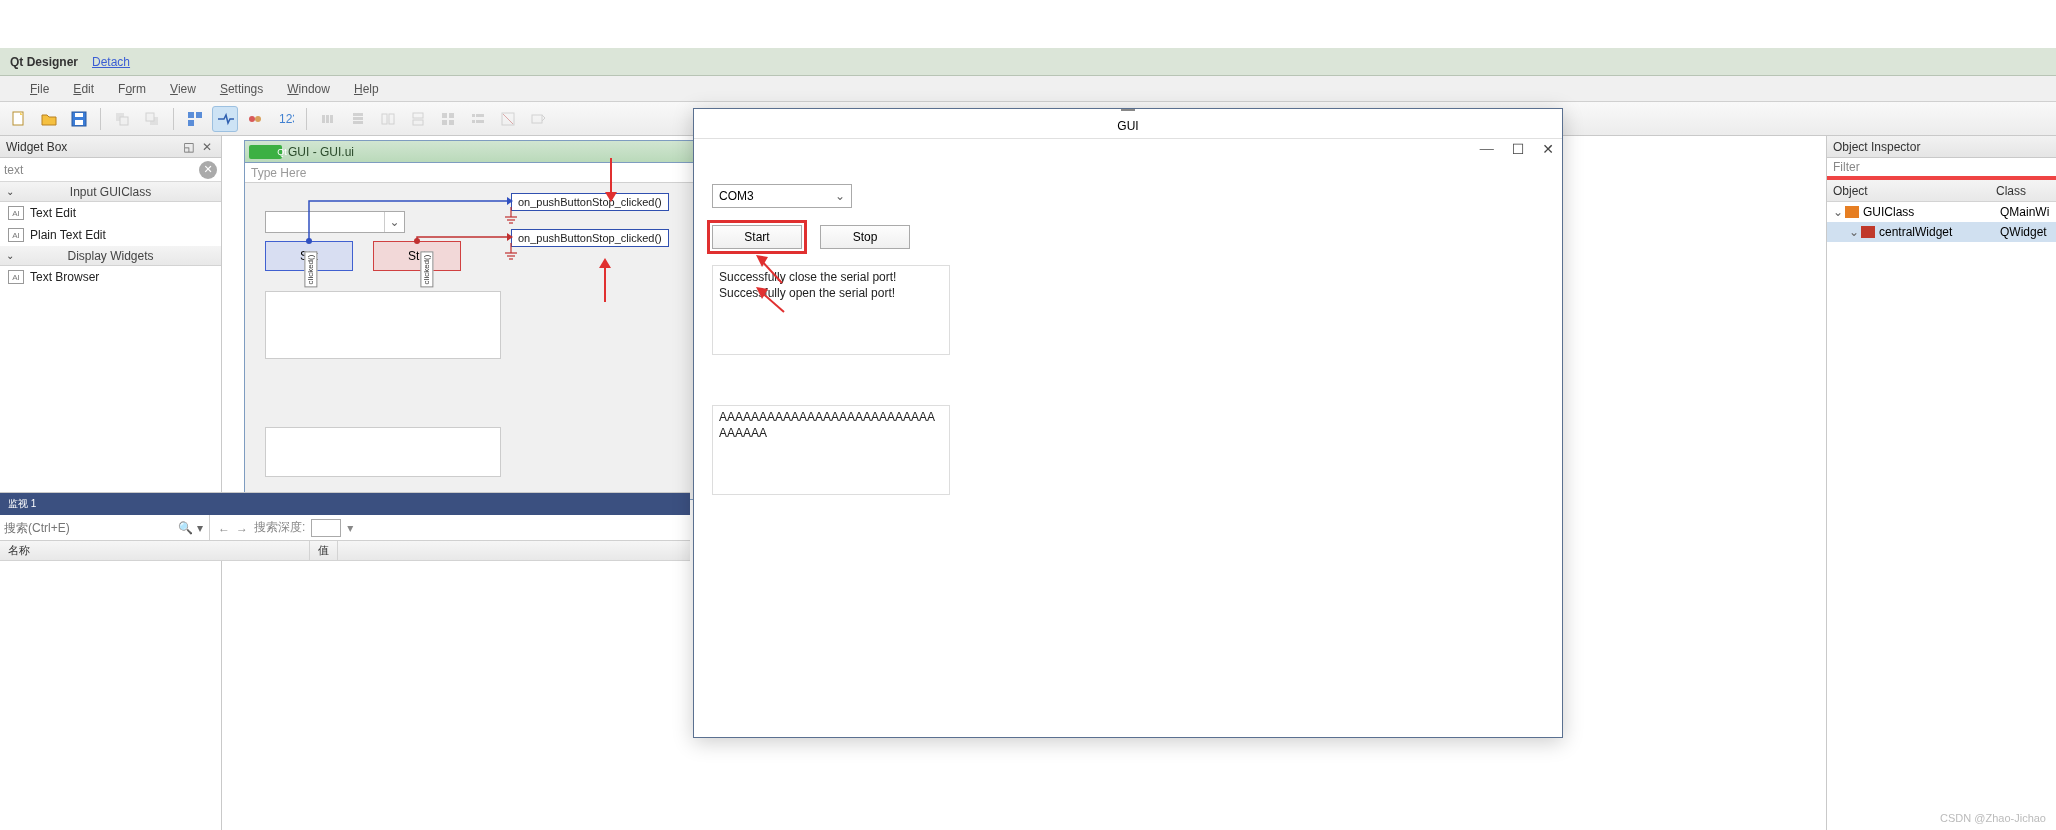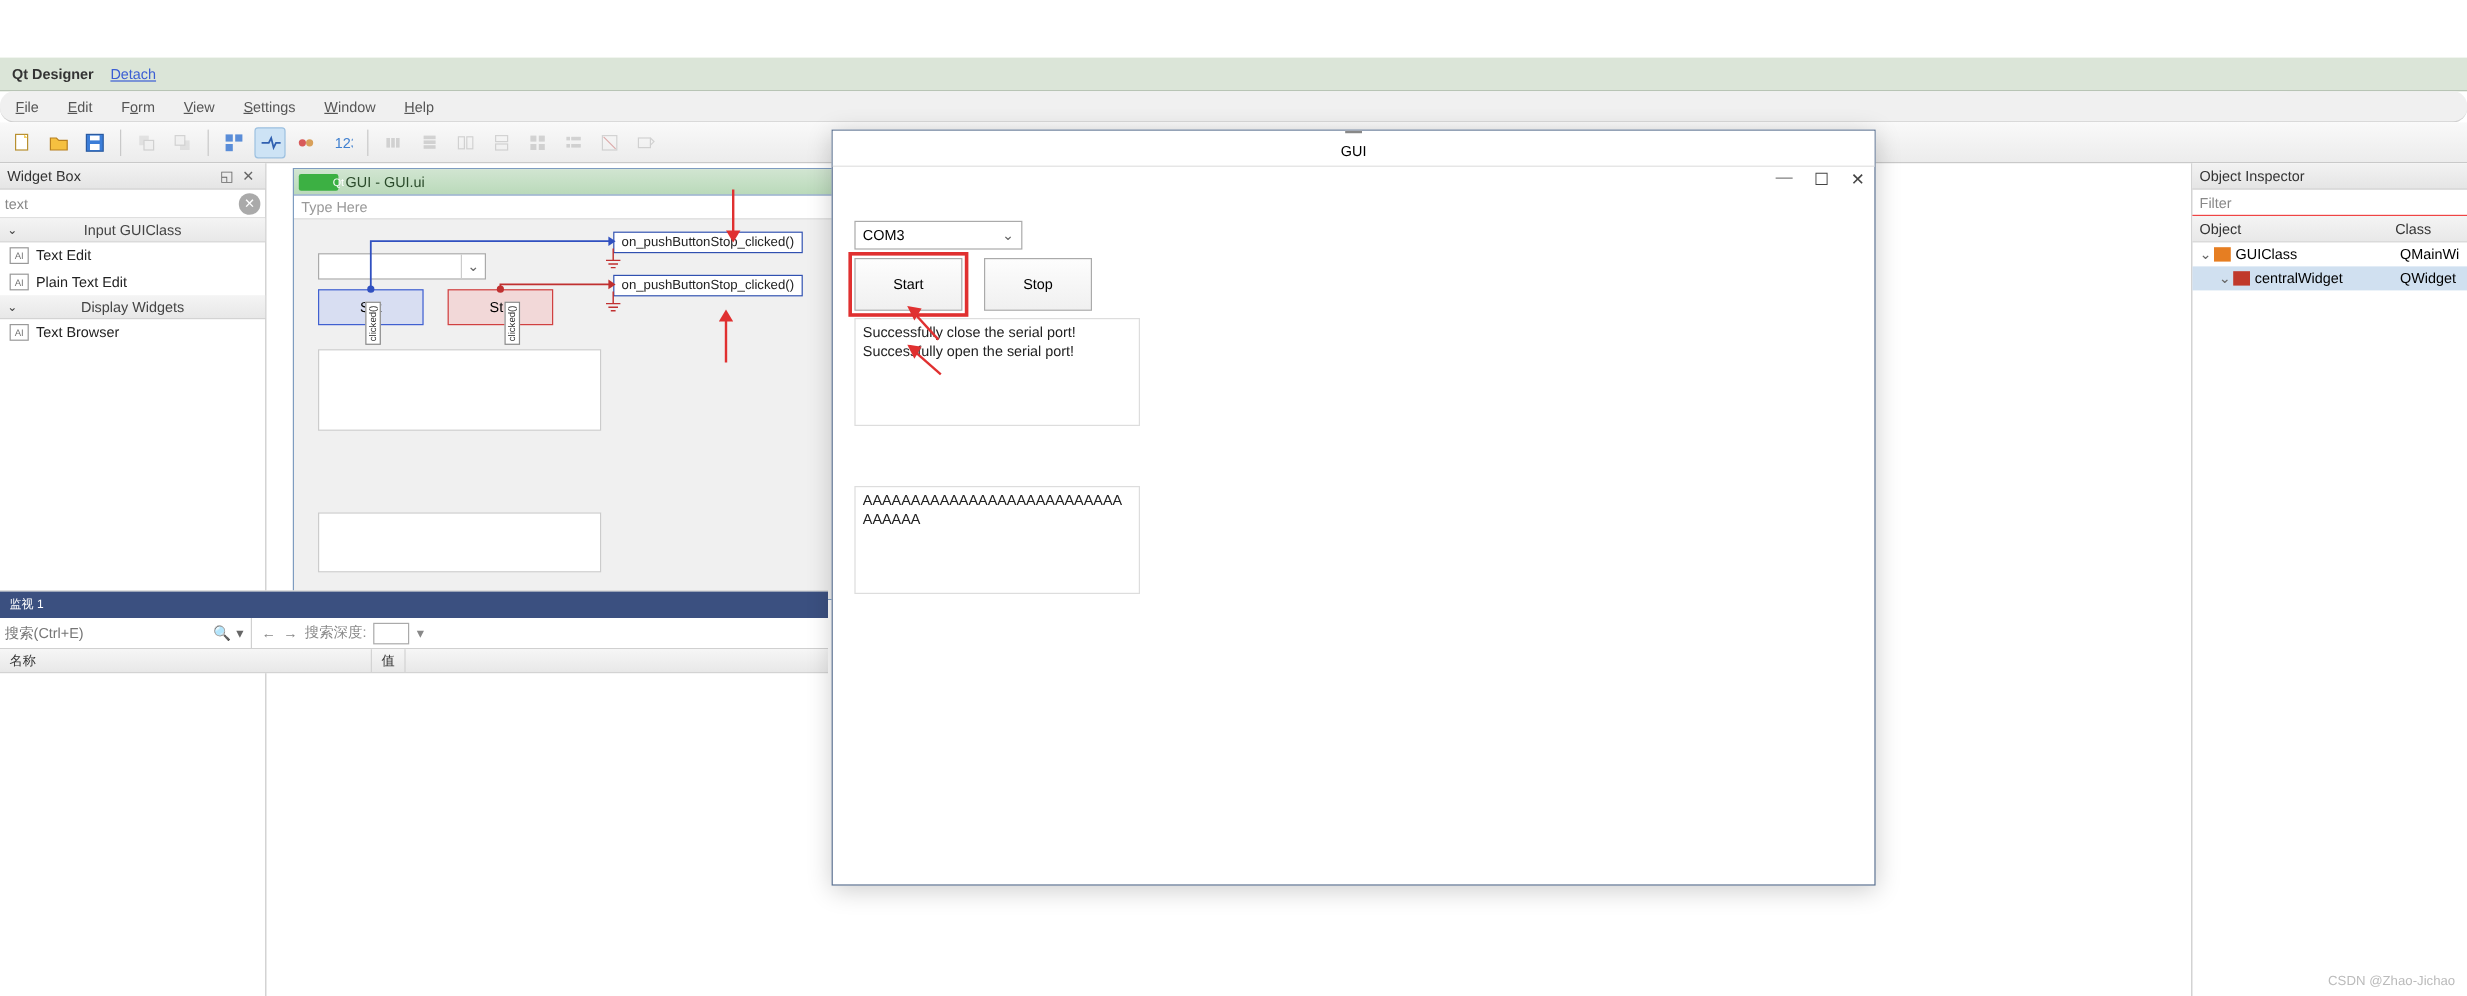--- a/index.html
+++ b/index.html
@@ -2,21 +2,21 @@
 <html><head>
 <meta charset="utf-8">
 <style>
 * { margin: 0; padding: 0; box-sizing: border-box; font-family: "Segoe UI", Tahoma, sans-serif; font-size: 12px; }
 body { width: 2056px; height: 830px; background: #fff; position: relative; overflow: hidden; }
 
 .top-header { height: 28px; background: #dbe5d8; border-bottom: 1px solid #b8c4b5; display: flex; align-items: center; padding: 0 10px; gap: 14px; margin-top: 48px; }
 .top-header .title { font-weight: bold; color: #333; }
 .top-header .detach { color: #3b5ed4; text-decoration: underline; cursor: pointer; }
 
-.menu-bar { height: 26px; background: #f0f0f0; border-bottom: 1px solid #d0d0d0; display: flex; align-items: center; padding: 0 3px; gap: 4px; border-radius: 12px; }
+.menu-bar { height: 26px; background: #f0f0f0; border-bottom: 1px solid #d0d0d0; display: flex; align-items: center; padding: 0 20px; gap: 4px; }
 .menu-bar .mi { padding: 4px 10px; color: #555; cursor: pointer; }
 .menu-bar .mi u { text-decoration: underline; }
 
 .toolbar { height: 34px; background: linear-gradient(#f9f9f9,#ececec); border-bottom: 1px solid #c9c9c9; display: flex; align-items: center; padding: 0 6px; gap: 4px; }
 .tb-btn { width: 26px; height: 26px; display: flex; align-items: center; justify-content: center; border: 1px solid transparent; border-radius: 3px; cursor: pointer; }
 .tb-btn.disabled { opacity: 0.45; cursor: default; }
 .tb-sep { width: 1px; height: 22px; background: #c9c9c9; margin: 0 4px; }
 
 .main { display: flex; height: calc(100% - 28px - 26px - 34px); position: relative; }
 
@@ -46,21 +46,21 @@
 .de-btn { position: absolute; top: 54px; width: 88px; height: 30px; border: 1px solid #888; display: flex; align-items: center; justify-content: center; font-size: 12px; }
 .de-btn.start { left: 14px; background: rgba(80,120,255,0.15); border-color: #4060d0; }
 .de-btn.stop { left: 122px; background: rgba(255,80,80,0.15); border-color: #d04040; }
 .sig-tag { position: absolute; font-size: 8px; color: #333; background: #fff; border: 1px solid #888; padding: 1px 2px; transform: rotate(-90deg); transform-origin: center; }
 .slot-box { position: absolute; left: 260px; background: #fff; border: 1px solid #3050b0; font-size: 11px; padding: 2px 6px; color: #222; }
 .de-area { position: absolute; left: 14px; width: 236px; height: 68px; background: #fff; border: 1px solid #ccc; }
 
 .conn-svg { position: absolute; left: 0; top: 0; pointer-events: none; }
 
 .inspector { position: absolute; right: 0; top: 0; width: 230px; bottom: 0; border-left: 1px solid #c9c9c9; background: #fff; display: flex; flex-direction: column; }
-.insp-filter { height: 22px; border-bottom: 1px solid #ef4444; display: flex; align-items: center; padding: 0 6px; color: #888; }
+.insp-filter { height: 22px; border-bottom: 4px solid #ef4444; display: flex; align-items: center; padding: 0 6px; color: #888; }
 .insp-hdr { height: 22px; background: linear-gradient(#f4f4f4,#e8e8e8); border-bottom: 1px solid #d3d3d3; display: flex; align-items: center; padding: 0 6px; font-size: 11px; color: #333; }
 .insp-hdr .c1 { flex: 1; }
 .insp-row { display: flex; align-items: center; height: 20px; padding: 0 6px; font-size: 11px; }
 .insp-row.sel { background: #d0e0f0; }
 .insp-row .exp { width: 12px; color: #666; }
 .insp-row .ic { width: 14px; height: 12px; background: #e67e22; margin-right: 4px; }
 .insp-row .nm { flex: 1; }
 .insp-row .cl { width: 50px; overflow: hidden; }
 
 .monitor { position: absolute; left: 0; top: 492px; width: 690px; background: #fff; border-top: 1px solid #c9c9c9; }
@@ -76,21 +76,21 @@
 .mc.name { width: 310px; }
 
 .runtime { position: absolute; left: 693px; top: 108px; width: 870px; height: 630px; background: #fff; border: 1px solid #5a7090; box-shadow: 0 4px 20px rgba(0,0,0,0.2); }
 .rt-title { height: 30px; background: #fff; border-bottom: 1px solid #e0e0e0; display: flex; align-items: center; padding: 0 8px; gap: 8px; flex-direction: column; }
 .rt-title .ricon { width: 14px; height: 14px; border: 1px solid #888; background: #f0f0f0; }
 .rt-title .rbtns { margin-left: auto; display: flex; gap: 18px; color: #444; }
 .rt-title .rbtn { cursor: pointer; font-size: 14px; font-family: "Segoe UI Symbol"; }
 .rt-body { position: relative; }
 .rt-combo { position: absolute; left: 18px; top: 45px; width: 140px; height: 24px; background: #fff; border: 1px solid #aaa; display: flex; align-items: center; padding: 0 6px; }
 .rt-combo .arrow { margin-left: auto; color: #666; }
-.rt-btn { position: absolute; top: 76px; width: 90px; height: 44px; border: 1px solid #aaa; background: linear-gradient(#fdfdfd,#f0f0f0); display: flex; align-items: center; justify-content: center; cursor: pointer; }
+.rt-btn { position: absolute; top: 86px; width: 90px; height: 24px; border: 1px solid #aaa; background: linear-gradient(#fdfdfd,#f0f0f0); display: flex; align-items: center; justify-content: center; cursor: pointer; }
 .rt-btn.start { left: 18px; outline: 3px solid #e03030; outline-offset: 2px; }
 .rt-btn.stop { left: 126px; }
 .rt-area { position: absolute; left: 18px; width: 238px; background: #fff; border: 1px solid #ddd; padding: 4px 6px; font-size: 12px; color: #222; line-height: 1.3; }
 
 .watermark { position: absolute; right: 10px; bottom: 6px; color: #bbb; font-size: 11px; }
 
 .red-arrow-down { position: absolute; }
 .red-arrow-up { position: absolute; }
 </style>
 </head>

